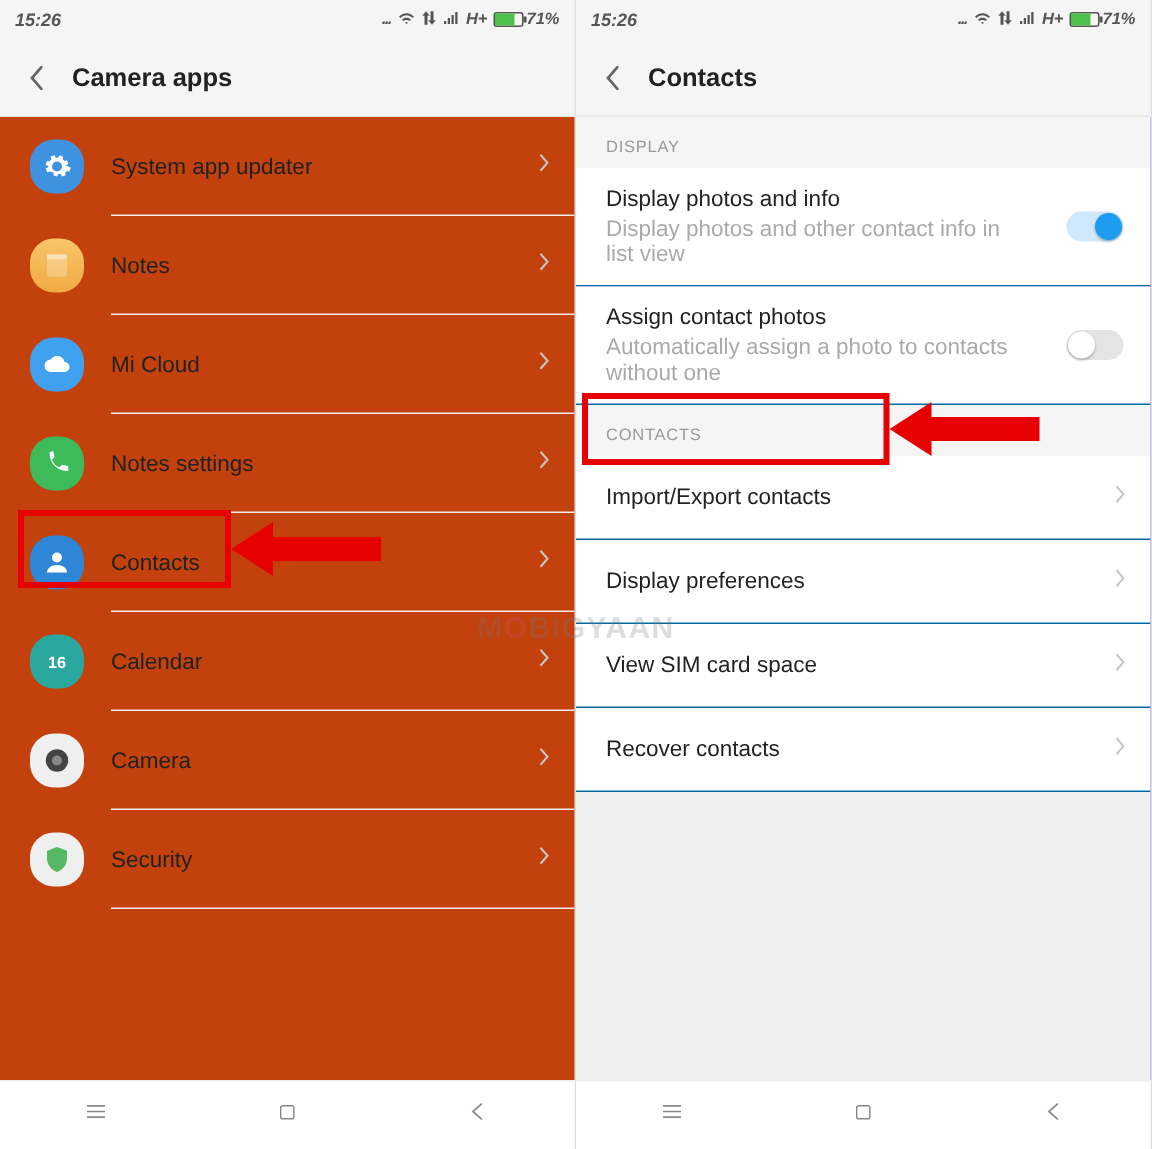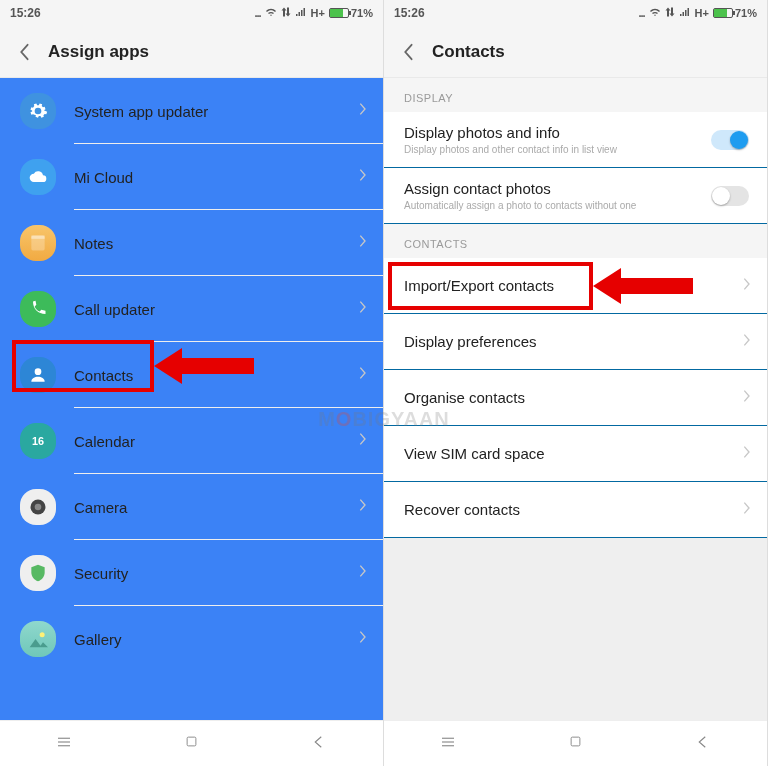--- a/index.html
+++ b/index.html
@@ -24,20 +24,21 @@
   
   .statusbar {
     height: 26px;
     background: #f5f5f5;
     display: flex;
     align-items: center;
     font-size: 12px;
     color: #555;
     padding: 0 10px;
     font-weight: 600;
+    font-style: italic;
   }
   .statusbar .time { flex: 0 0 auto; }
   .statusbar .spacer { flex: 1; }
   .statusbar .right { display: flex; align-items: center; gap: 4px; font-size: 11px; color: #555;}
   .statusbar .dots { letter-spacing: -1px; }
   .statusbar .hplus { font-weight: 700; }
   .statusbar .batt {
     display: inline-flex; align-items: center; gap: 2px;
   }
   .batt-shell {
@@ -65,21 +66,21 @@
     color: #666;
   }
   .back svg { width: 12px; height: 18px; }
   .header h1 {
     font-size: 17px; font-weight: 600; color: #222; margin-left: 12px;
   }
 
   .scroll {
     height: calc(766px - 26px - 52px - 46px);
     overflow: hidden;
-    background: #3b82f6;
+    background: #c2410c;
   }
 
   
   .row {
     height: 66px;
     display: flex;
     align-items: center;
     padding-left: 20px;
     position: relative;
   }
@@ -108,21 +109,21 @@
     padding: 14px 20px 8px;
     background: #f5f5f5;
   }
   .rrow {
     padding: 12px 20px 12px 20px;
     position: relative;
     border-bottom: 1px solid #0369a1;
     background: #fff;
   }
   .rrow .title { font-size: 15px; color: #222; }
-  .rrow .sub { font-size: 10px; color: #aaa; margin-top: 3px; padding-right: 60px;}
+  .rrow .sub { font-size: 15px; color: #aaa; margin-top: 3px; padding-right: 60px;}
   .rrow .chev {
     position: absolute; right: 16px; top: 50%; transform: translateY(-50%);
     color: #c7c7c7;
   }
   .rrow .chev svg { width: 8px; height: 14px;}
   .rrow.simple { height: 56px; display: flex; align-items: center;}
   .rrow.simple .title { line-height: 1;}
   .toggle {
     position: absolute; right: 18px; top: 50%; transform: translateY(-50%);
     width: 38px; height: 20px; border-radius: 10px;
@@ -201,45 +202,32 @@
       </span>
     </span>
   </div>
 
   <div class="header">
     <span class="back">
       <svg viewBox="0 0 12 20">
           <path d="M10 2L3 10l7 8" stroke="#666" stroke-width="2" fill="none" stroke-linecap="round"></path>
         </svg>
     </span>
-    <h1>Assign apps</h1>
+    <h1>Camera apps</h1>
   </div>
 
   <div class="scroll">
 
     <div class="row">
       <span class="icon" style="background:#3f92e0">
         <svg viewBox="0 0 24 24">
             <path d="M12 8a4 4 0 100 8 4 4 0 000-8zm9 4l2 1-1 3-2-.5-1.5 1.5.5 2-3 1-1-2h-2l-1 2-3-1 .5-2L6 16l-2 .5-1-3 2-1v-1l-2-1 1-3 2 .5L7.5 6 7 4l3-1 1 2h2l1-2 3 1-.5 2L18 7.5l2-.5 1 3-2 1z"></path>
           </svg>
       </span>
       <span class="label">System app updater</span>
-      <span class="chev"><svg viewBox="0 0 12 20">
-            <path d="M2 2l7 8-7 8" stroke="#c7c7c7" stroke-width="2" fill="none"></path>
-          </svg></span>
-      <span class="sep"></span>
-    </div>
-
-    <div class="row">
-      <span class="icon" style="background:#3fa1ef">
-        <svg viewBox="0 0 24 24">
-            <path d="M7 18a5 5 0 010-10 6 6 0 0111 2 4 4 0 010 8z"></path>
-          </svg>
-      </span>
-      <span class="label">Mi Cloud</span>
       <span class="chev"><svg viewBox="0 0 12 20">
             <path d="M2 2l7 8-7 8" stroke="#c7c7c7" stroke-width="2" fill="none"></path>
           </svg></span>
       <span class="sep"></span>
     </div>
 
     <div class="row">
       <span class="icon" style="background:linear-gradient(#f8c56a,#f1aa42)">
         <svg viewBox="0 0 24 24">
             <rect x="4" y="3" width="16" height="18" rx="2" fill="#fff" opacity=".25"></rect>
@@ -247,26 +235,39 @@
           </svg>
       </span>
       <span class="label">Notes</span>
       <span class="chev"><svg viewBox="0 0 12 20">
             <path d="M2 2l7 8-7 8" stroke="#c7c7c7" stroke-width="2" fill="none"></path>
           </svg></span>
       <span class="sep"></span>
     </div>
 
     <div class="row">
+      <span class="icon" style="background:#3fa1ef">
+        <svg viewBox="0 0 24 24">
+            <path d="M7 18a5 5 0 010-10 6 6 0 0111 2 4 4 0 010 8z"></path>
+          </svg>
+      </span>
+      <span class="label">Mi Cloud</span>
+      <span class="chev"><svg viewBox="0 0 12 20">
+            <path d="M2 2l7 8-7 8" stroke="#c7c7c7" stroke-width="2" fill="none"></path>
+          </svg></span>
+      <span class="sep"></span>
+    </div>
+
+    <div class="row">
       <span class="icon" style="background:#3dbb5a">
         <svg viewBox="0 0 24 24">
             <path d="M6 3c0 9 6 15 15 15v-4l-5-1-2 2c-3-1-5-3-6-6l2-2-1-5z"></path>
           </svg>
       </span>
-      <span class="label">Call updater</span>
+      <span class="label">Notes settings</span>
       <span class="chev"><svg viewBox="0 0 12 20">
             <path d="M2 2l7 8-7 8" stroke="#c7c7c7" stroke-width="2" fill="none"></path>
           </svg></span>
       <span class="sep"></span>
     </div>
 
     <div class="row">
       <span class="icon" style="background:#2d86d6">
         <svg viewBox="0 0 24 24">
             <circle cx="12" cy="8" r="4"></circle>
@@ -314,33 +315,20 @@
             <path d="M12 2l8 3v6c0 5-3 9-8 11-5-2-8-6-8-11V5z" fill="#57b963"></path>
           </svg>
       </span>
       <span class="label">Security</span>
       <span class="chev"><svg viewBox="0 0 12 20">
             <path d="M2 2l7 8-7 8" stroke="#c7c7c7" stroke-width="2" fill="none"></path>
           </svg></span>
       <span class="sep"></span>
     </div>
 
-    <div class="row">
-      <span class="icon" style="background:linear-gradient(#8fd8cd,#6fc7b9)">
-        <svg viewBox="0 0 24 24">
-            <circle cx="17" cy="7" r="3" fill="#fff176"></circle>
-            <path d="M2 22l7-10 6 8 3-4 6 6z" fill="#4a9c8e"></path>
-          </svg>
-      </span>
-      <span class="label">Gallery</span>
-      <span class="chev"><svg viewBox="0 0 12 20">
-            <path d="M2 2l7 8-7 8" stroke="#c7c7c7" stroke-width="2" fill="none"></path>
-          </svg></span>
-
-    </div>
   </div>
 
   <div class="navbar">
     <span><svg viewBox="0 0 24 24">
           <line x1="4" y1="7" x2="20" y2="7"></line>
           <line x1="4" y1="12" x2="20" y2="12"></line>
           <line x1="4" y1="17" x2="20" y2="17"></line>
         </svg></span>
     <span class="nav-sq"><svg viewBox="0 0 24 24">
           <rect x="5" y="5" width="14" height="14" rx="2"></rect>
@@ -418,26 +406,20 @@
             <path d="M2 2l7 8-7 8" stroke="#c7c7c7" stroke-width="2" fill="none"></path>
           </svg></span>
     </div>
     <div class="rrow simple">
       <div class="title">Display preferences</div>
       <span class="chev"><svg viewBox="0 0 12 20">
             <path d="M2 2l7 8-7 8" stroke="#c7c7c7" stroke-width="2" fill="none"></path>
           </svg></span>
     </div>
     <div class="rrow simple">
-      <div class="title">Organise contacts</div>
-      <span class="chev"><svg viewBox="0 0 12 20">
-            <path d="M2 2l7 8-7 8" stroke="#c7c7c7" stroke-width="2" fill="none"></path>
-          </svg></span>
-    </div>
-    <div class="rrow simple">
       <div class="title">View SIM card space</div>
       <span class="chev"><svg viewBox="0 0 12 20">
             <path d="M2 2l7 8-7 8" stroke="#c7c7c7" stroke-width="2" fill="none"></path>
           </svg></span>
     </div>
     <div class="rrow simple">
       <div class="title">Recover contacts</div>
       <span class="chev"><svg viewBox="0 0 12 20">
             <path d="M2 2l7 8-7 8" stroke="#c7c7c7" stroke-width="2" fill="none"></path>
           </svg></span>

